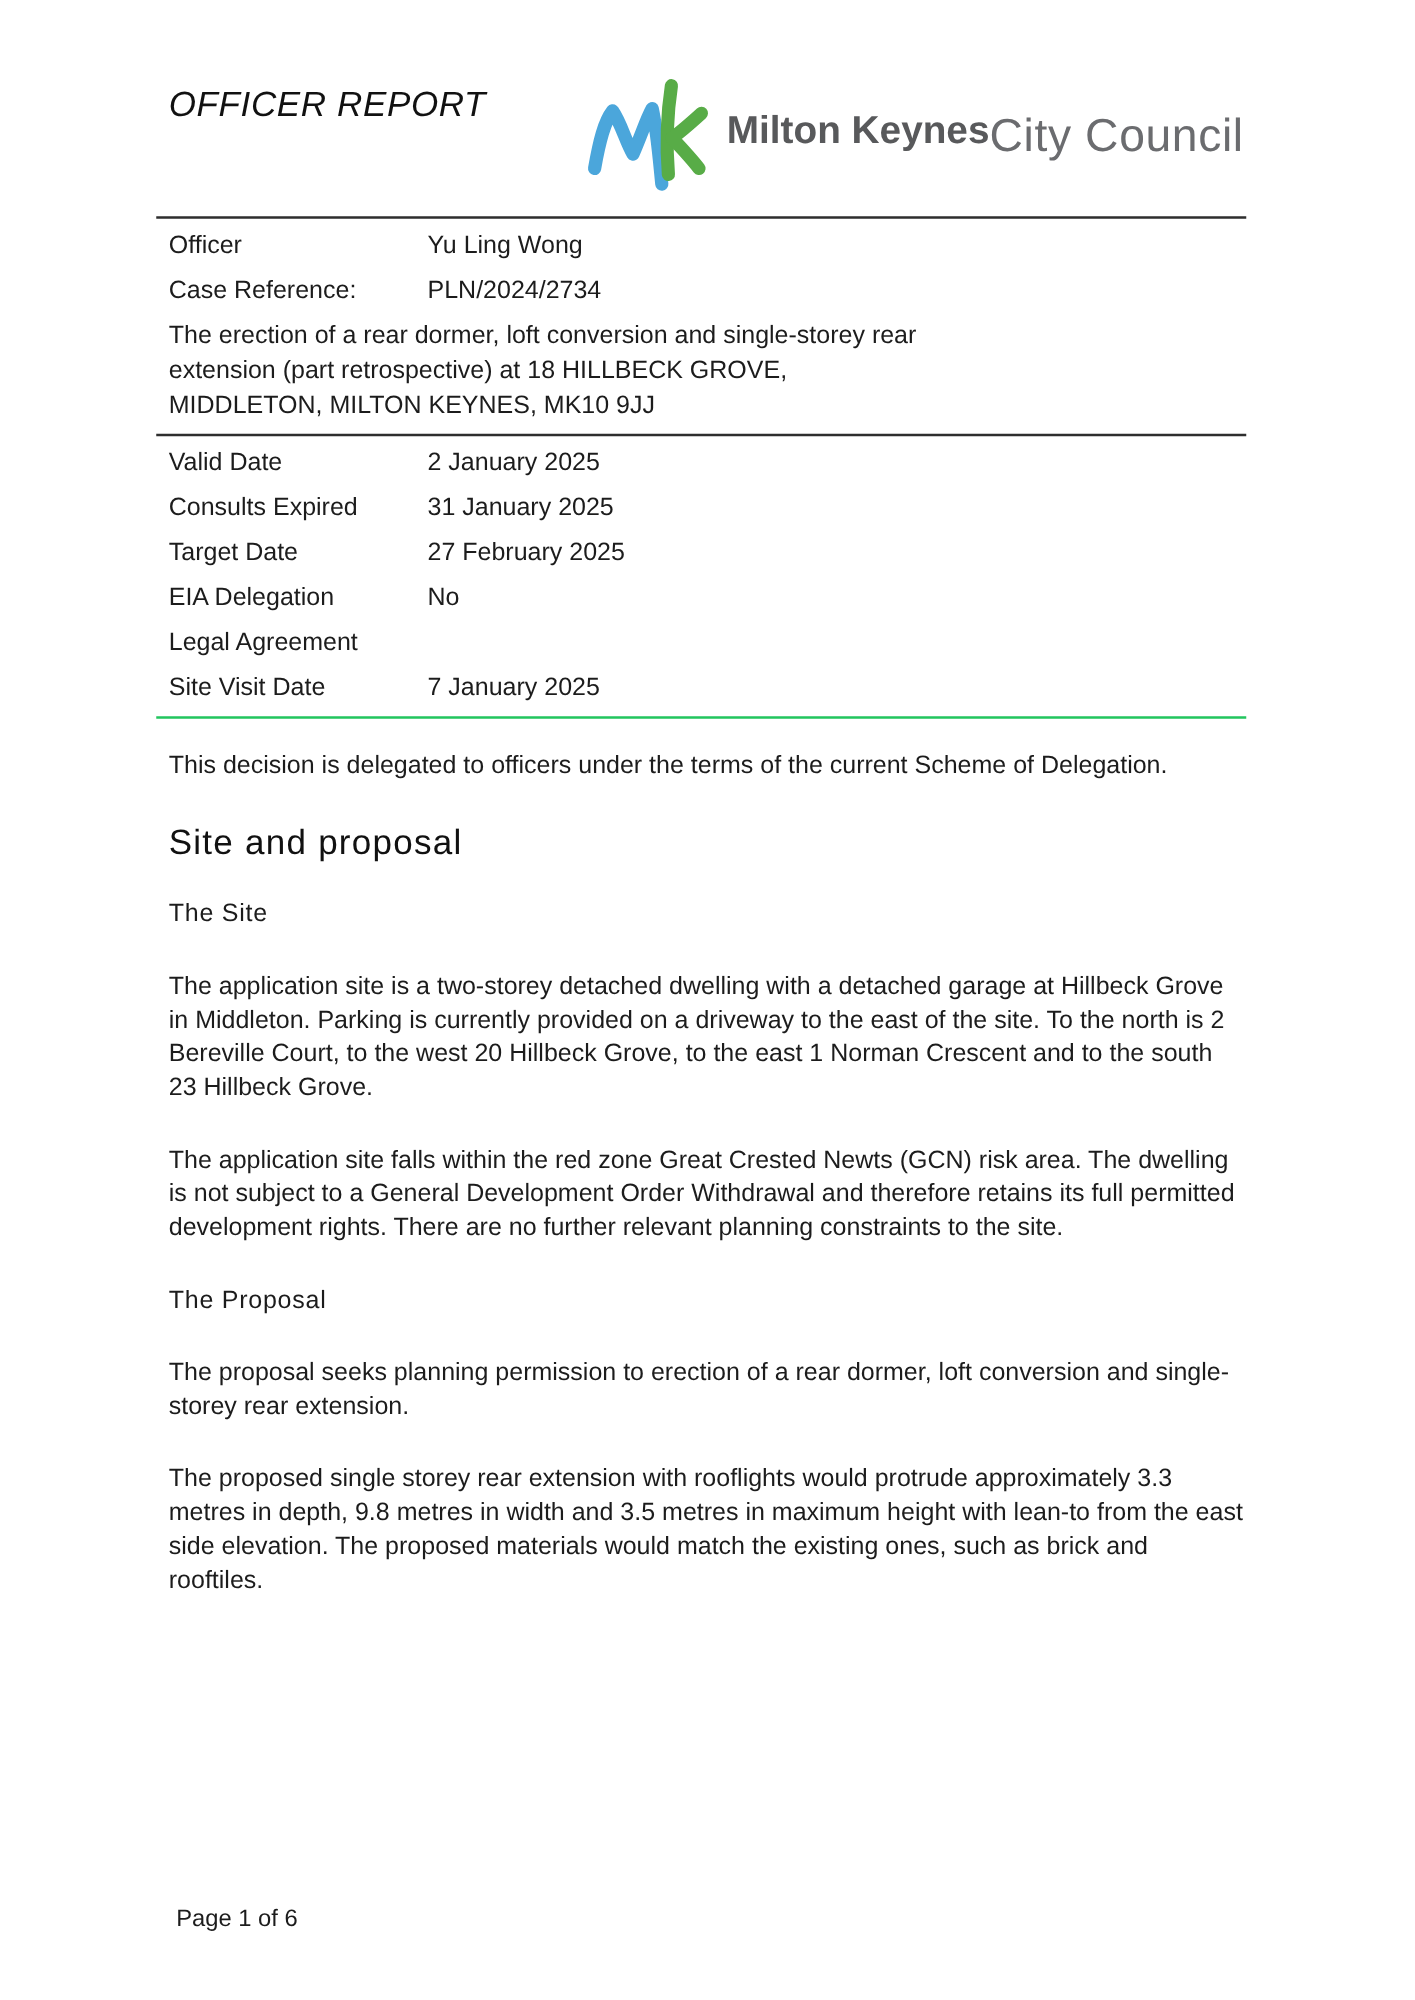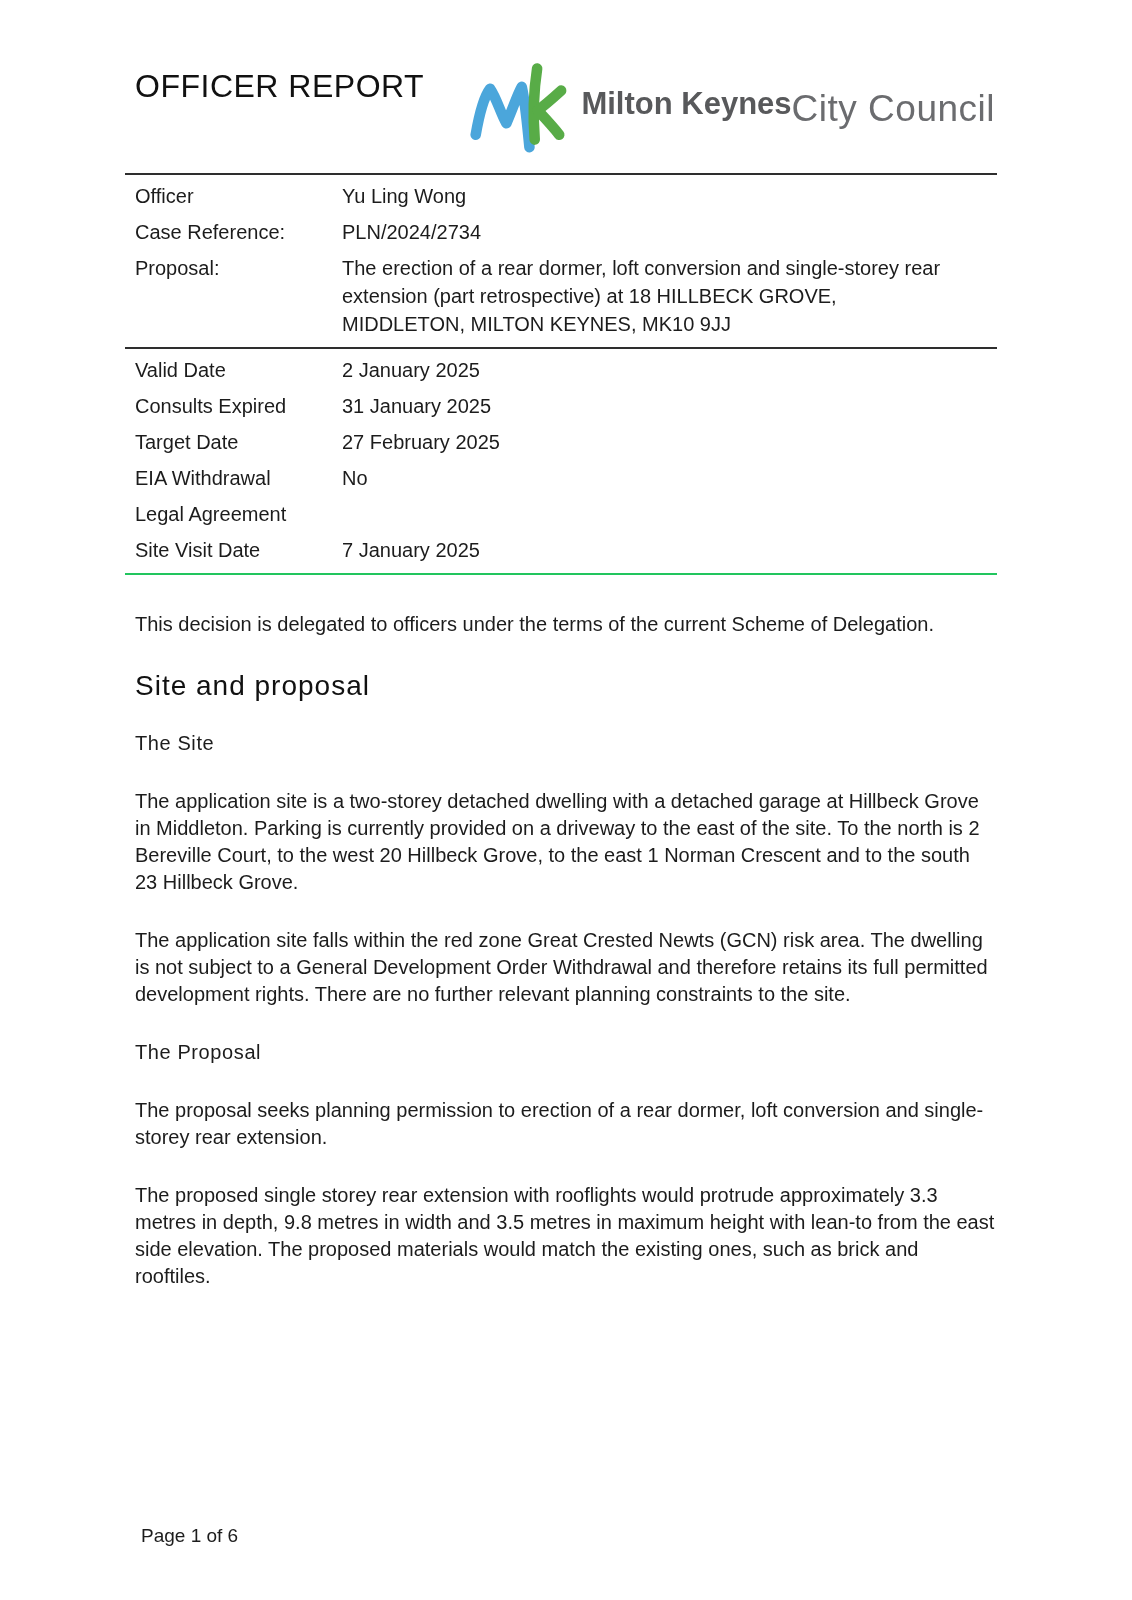--- a/index.html
+++ b/index.html
@@ -20,24 +20,25 @@
   
   .header {
     margin-top:58px;
     display:flex;
     justify-content:space-between;
     align-items:flex-start;
   }
   .report-title {
     padding-left:10px;
     margin-top:10px;
-    font-size:32px;
+    font-size:28px;
     letter-spacing:0.5px;
     color:#111;
     font-weight:400;
+    font-style:italic;
   }
   .logo { display:flex; align-items:center; gap:12px; margin-right:2px; }
   .logo-mark { width:106px; height:96px; display:block; }
   .logo-text { display:flex; flex-direction:row; justify-content:center; margin-top:6px; }
   .logo-line1 { font-size:31px; font-weight:bold; line-height:1.05; }
   .logo-line2 { font-size:37px; font-weight:400; line-height:1.15; letter-spacing:0.5px; }
   
   .info-table {
     margin-top:19px;
     border-top:2px solid #2e2e2e;
@@ -101,54 +102,53 @@
       <div class="table-section">
         <div class="trow">
           <div class="tlabel">Officer</div>
           <div class="tvalue">Yu Ling Wong</div>
         </div>
         <div class="trow">
           <div class="tlabel">Case Reference:</div>
           <div class="tvalue">PLN/2024/2734</div>
         </div>
         <div class="trow">
-          <div class="tlabel">Proposal:</div>
           <div class="tvalue">The erection of a rear dormer, loft conversion and single-storey rear extension (part retrospective) at 18 HILLBECK GROVE, MIDDLETON, MILTON KEYNES, MK10 9JJ</div>
         </div>
       </div>
       <div class="table-section second">
         <div class="trow">
           <div class="tlabel">Valid Date</div>
           <div class="tvalue">2 January 2025</div>
         </div>
         <div class="trow">
           <div class="tlabel">Consults Expired</div>
           <div class="tvalue">31 January 2025</div>
         </div>
         <div class="trow">
           <div class="tlabel">Target Date</div>
           <div class="tvalue">27 February 2025</div>
         </div>
         <div class="trow">
-          <div class="tlabel">EIA Withdrawal</div>
+          <div class="tlabel">EIA Delegation</div>
           <div class="tvalue">No</div>
         </div>
         <div class="trow empty-value">
           <div class="tlabel">Legal Agreement</div>
           <div class="tvalue"></div>
         </div>
         <div class="trow">
           <div class="tlabel">Site Visit Date</div>
           <div class="tvalue">7 January 2025</div>
         </div>
       </div>
     </div>
 
     <div class="body-text">
-      <div class="para" style="margin-top:36px">This decision is delegated to officers under the terms of the current Scheme of Delegation.</div>
+      <div class="para" style="margin-top:24px">This decision is delegated to officers under the terms of the current Scheme of Delegation.</div>
 
       <div class="section-heading">Site and proposal</div>
 
       <div class="sub-heading">The Site</div>
 
       <div class="para">The application site is a two-storey detached dwelling with a detached garage at Hillbeck Grove in Middleton. Parking is currently provided on a driveway to the east of the site. To the north is 2 Bereville Court, to the west 20 Hillbeck Grove, to the east 1 Norman Crescent and to the south 23 Hillbeck Grove.</div>
 
       <div class="para">The application site falls within the red zone Great Crested Newts (GCN) risk area. The dwelling is not subject to a General Development Order Withdrawal and therefore retains its full permitted development rights. There are no further relevant planning constraints to the site.</div>
 
       <div class="sub-heading">The Proposal</div>

